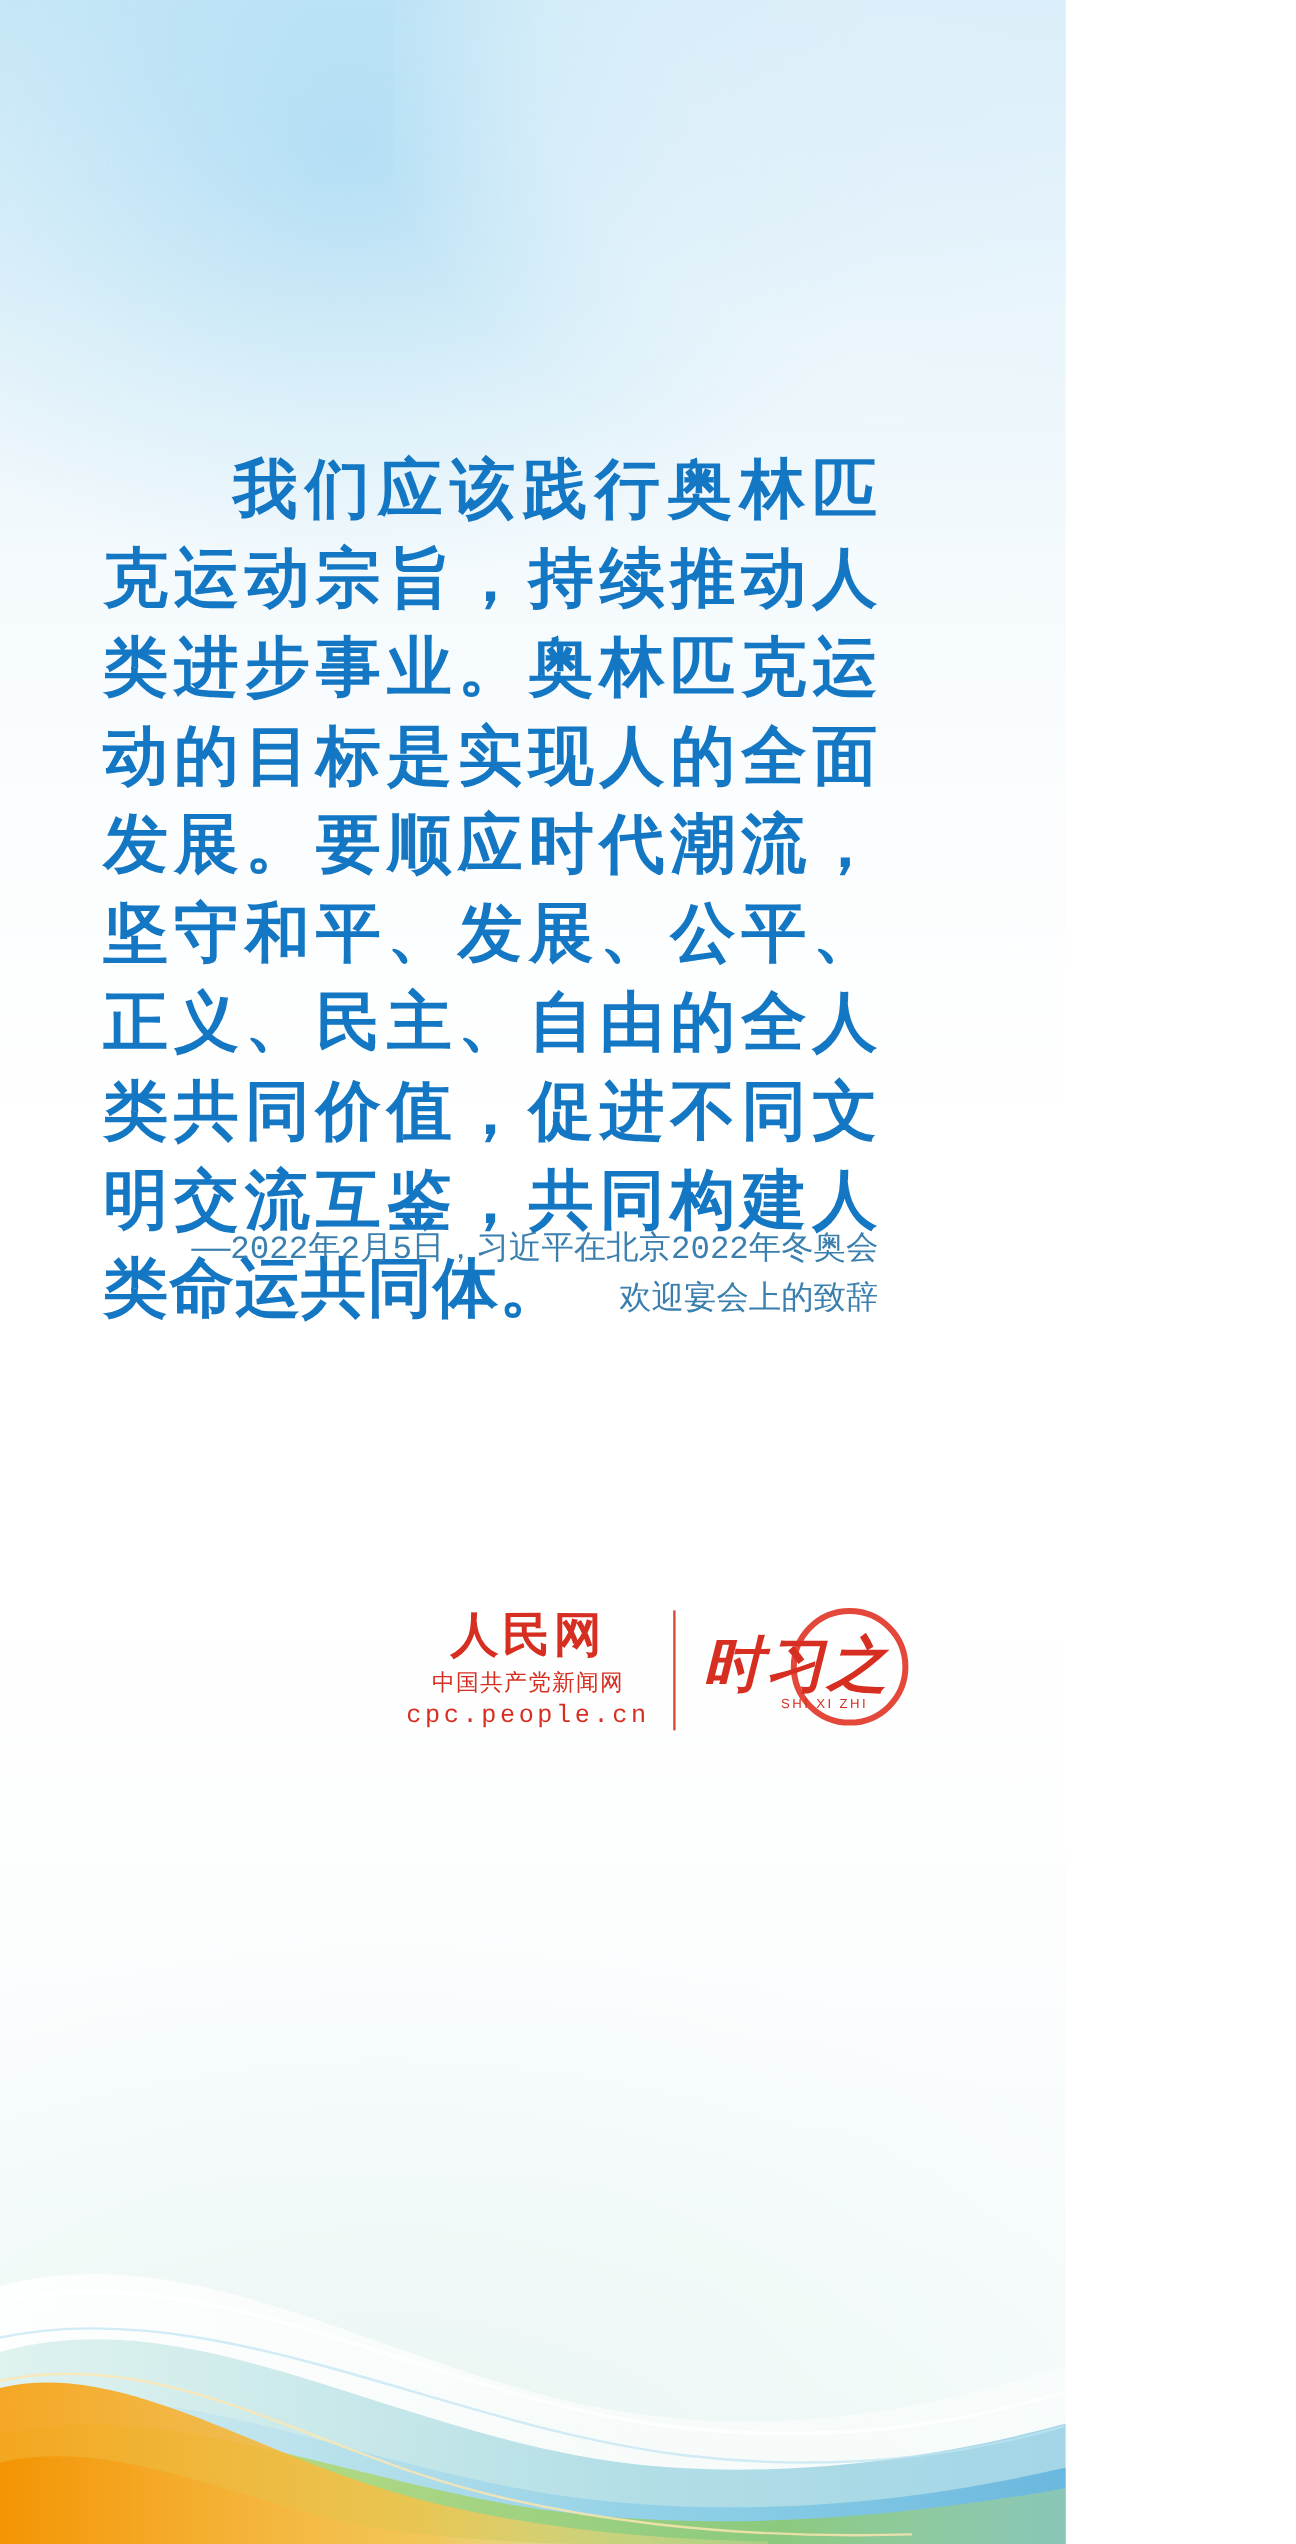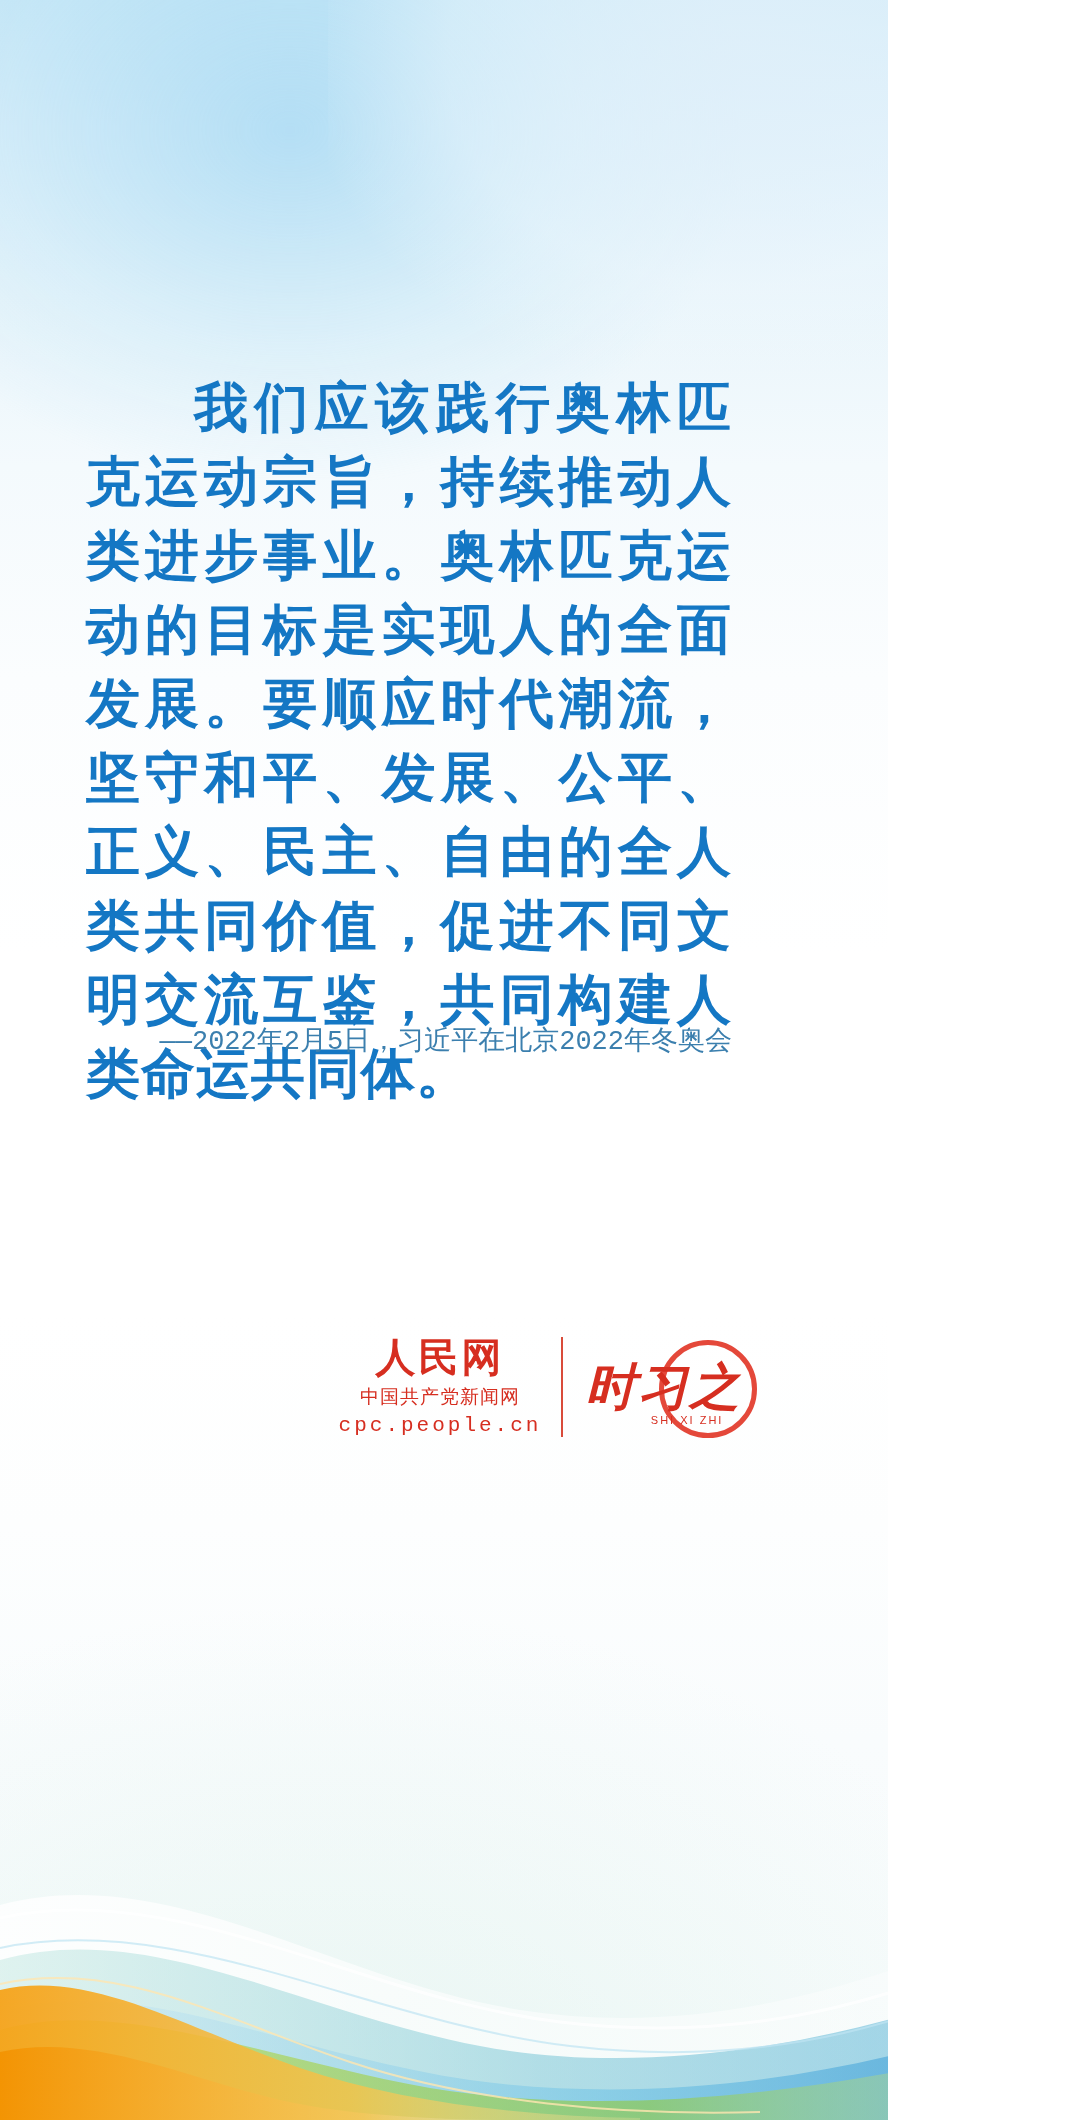--- a/index.html
+++ b/index.html
@@ -91,21 +91,21 @@
   }
   .attribution .line2 { display: block; }
 
   
   .logo-row {
     position: absolute;
     left: 0;
     top: 1332px;
     width: 1080px;
     display: flex;
-    align-items: center;
+    align-items: flex-end;
     justify-content: center;
     gap: 22px;
   }
   .brand-left {
     display: flex;
     flex-direction: column;
     align-items: center;
     padding-right: 20px;
     border-right: 2px solid #d94b3a;
   }
@@ -187,20 +187,21 @@
   <div class="glow-top-left"></div>
   <div class="glow-top-right"></div>
   <div class="glow-bottom"></div>
 
   <div class="quote-wrap">
     <div class="quote">我们应该践行奥林匹克运动宗旨，持续推动人类进步事业。奥林匹克运动的目标是实现人的全面发展。要顺应时代潮流，坚守和平、发展、公平、正义、民主、自由的全人类共同价值，促进不同文明交流互鉴，共同构建人类命运共同体。</div>
   </div>
 
   <div class="attribution">
     <span>——2022年2月5日，习近平在北京2022年冬奥会</span>
+    <span class="line2">欢迎宴会上的致辞</span>
   </div>
 
   <div class="logo-row">
 
     <div class="brand-left">
       <div class="rmw">人民网</div>
       <div class="cpcnews">中国共产党新闻网</div>
       <div class="domain">cpc.people.cn</div>
     </div>
 

